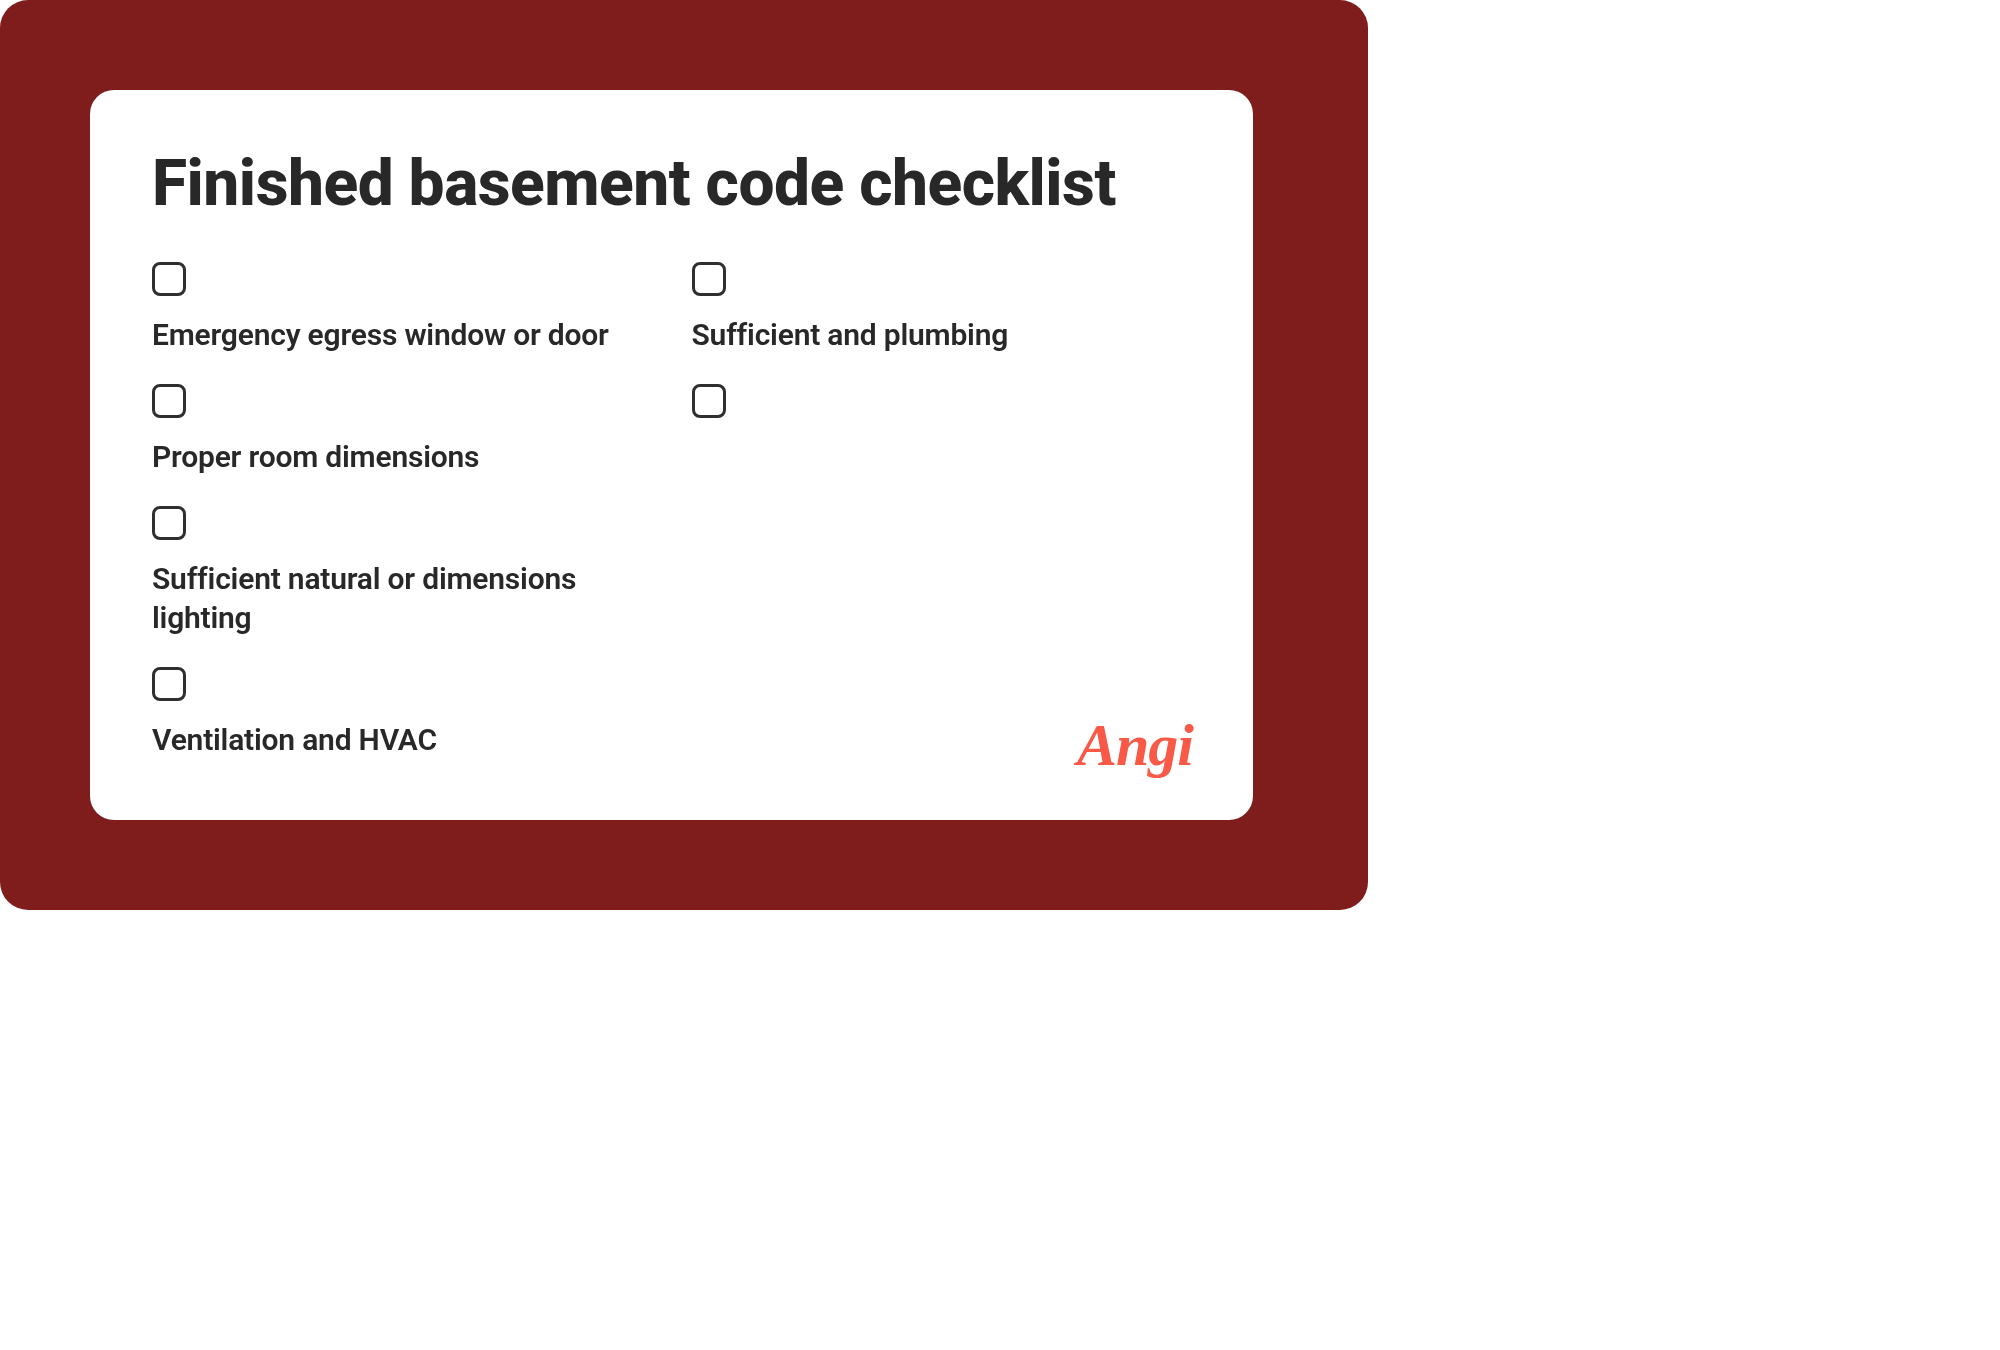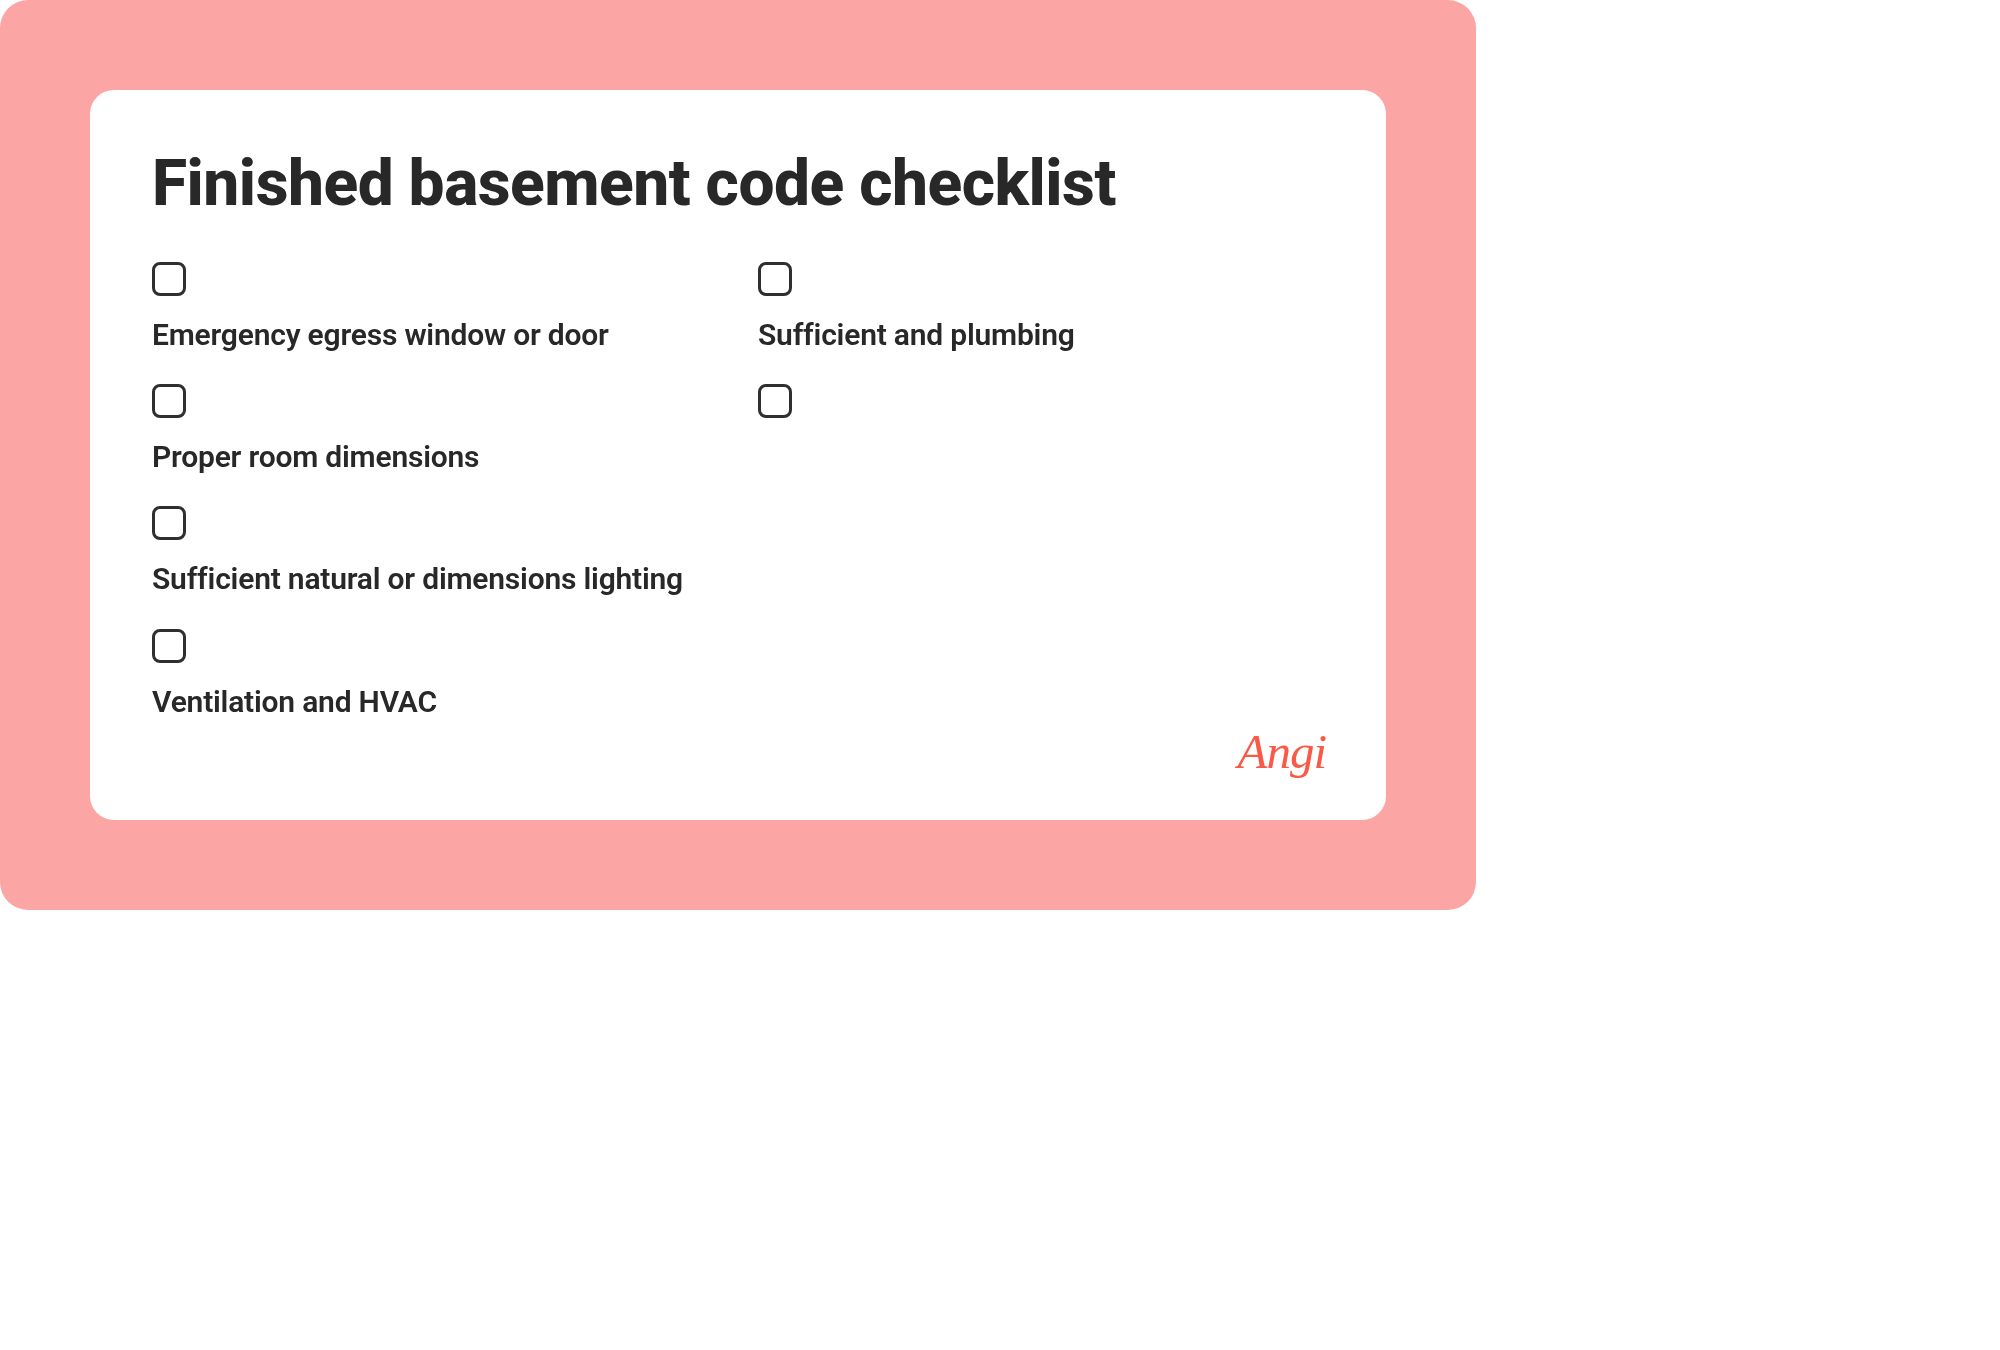--- a/index.html
+++ b/index.html
@@ -8,25 +8,25 @@
       box-sizing: border-box;
     }
     body {
       font-family: -apple-system, BlinkMacSystemFont, "Segoe UI", Roboto, "Helvetica Neue", Arial, sans-serif;
       background: #fff;
       display: flex;
       align-items: flex-start;
       justify-content: flex-start;
     }
     .outer-frame {
-      width: 1476px;
+      width: 1368px;
       height: 910px;
-      background: #fca5a5;
+      background: #7f1d1d;
       border-radius: 28px;
-      padding: 90px 90px 90px 90px;
+      padding: 90px 115px 90px 90px;
       position: relative;
     }
     .card {
       width: 100%;
       height: 100%;
       background: #ffffff;
       border-radius: 24px;
       padding: 58px 62px 52px 62px;
       position: relative;
     }
@@ -67,22 +67,22 @@
       font-weight: 600;
       color: #282828;
       line-height: 1.28;
       letter-spacing: -0.2px;
     }
     .logo {
       position: absolute;
       bottom: 40px;
       right: 60px;
       font-family: Georgia, "Times New Roman", serif;
-      font-size: 49px;
-      font-weight: 400;
+      font-size: 60px;
+      font-weight: 700;
       font-style: italic;
       color: #f85a47;
       letter-spacing: -1px;
     }
   </style>
 </head>
 <body>
 
 <div class="outer-frame">
   <div class="card">

